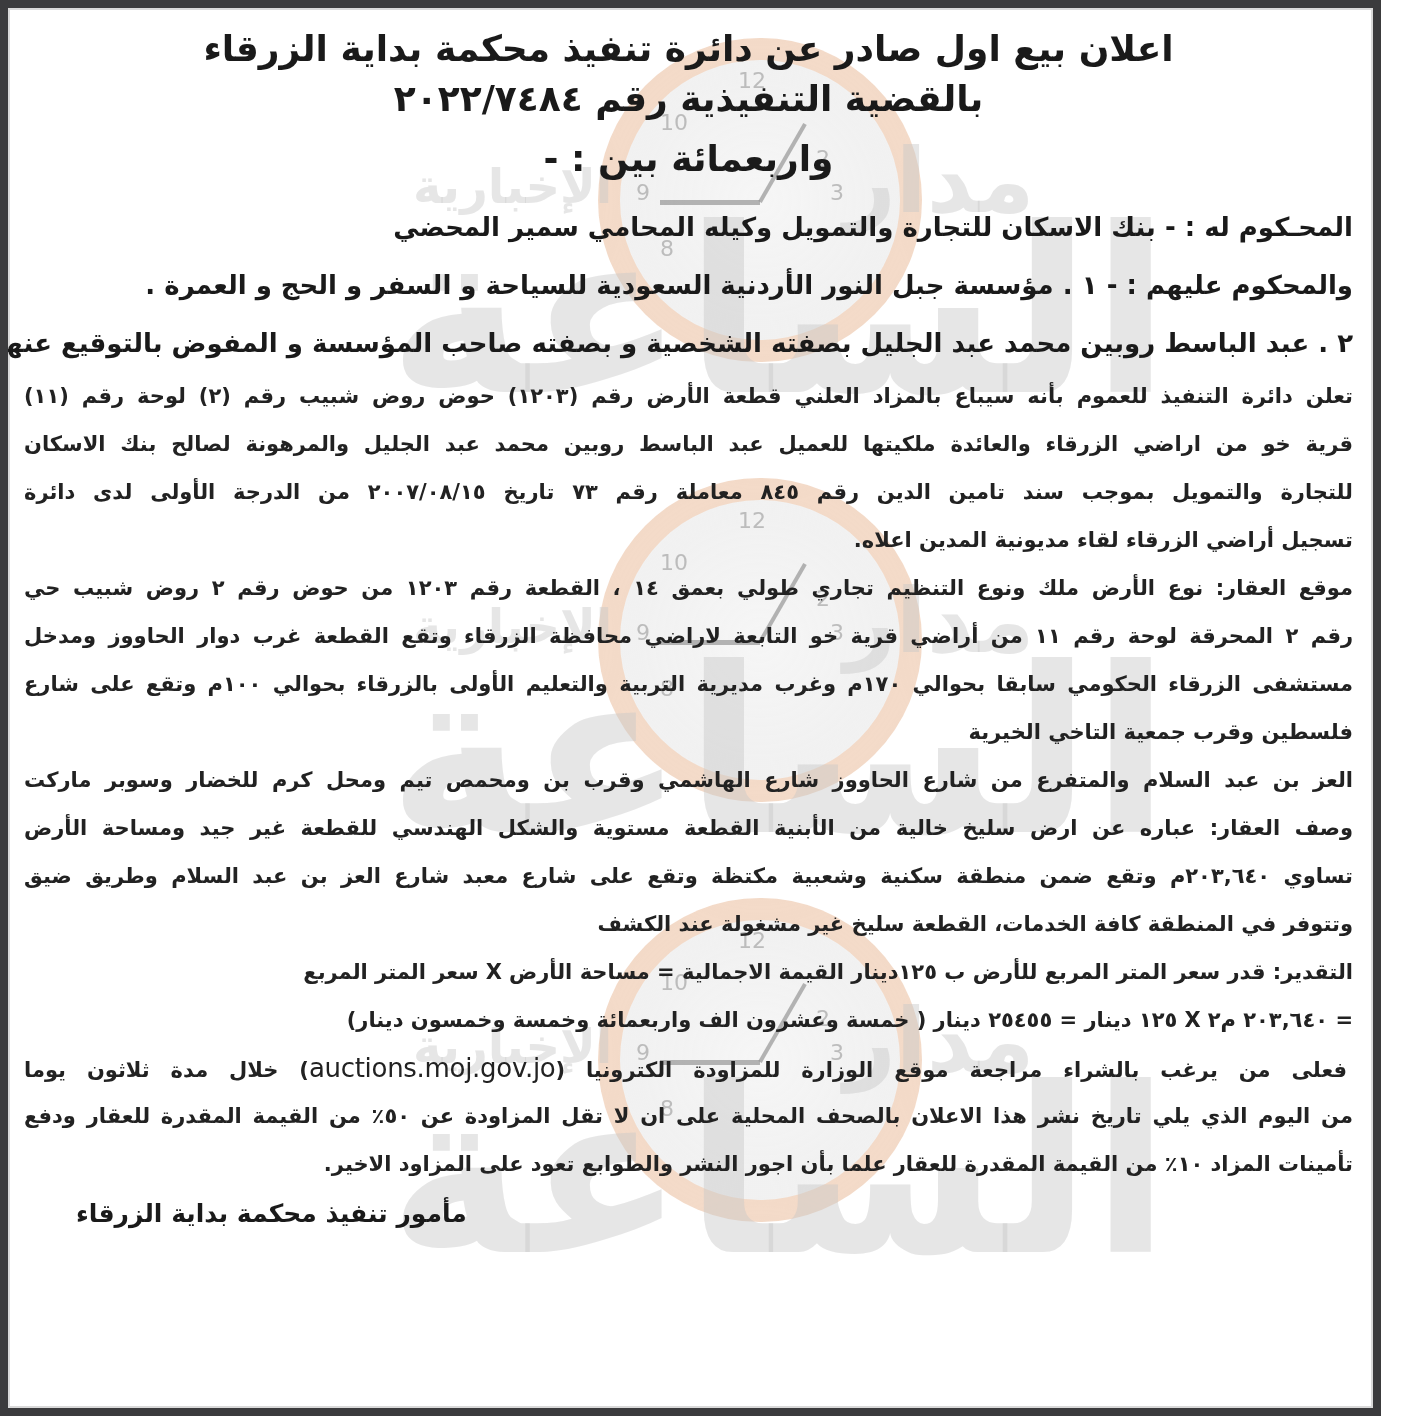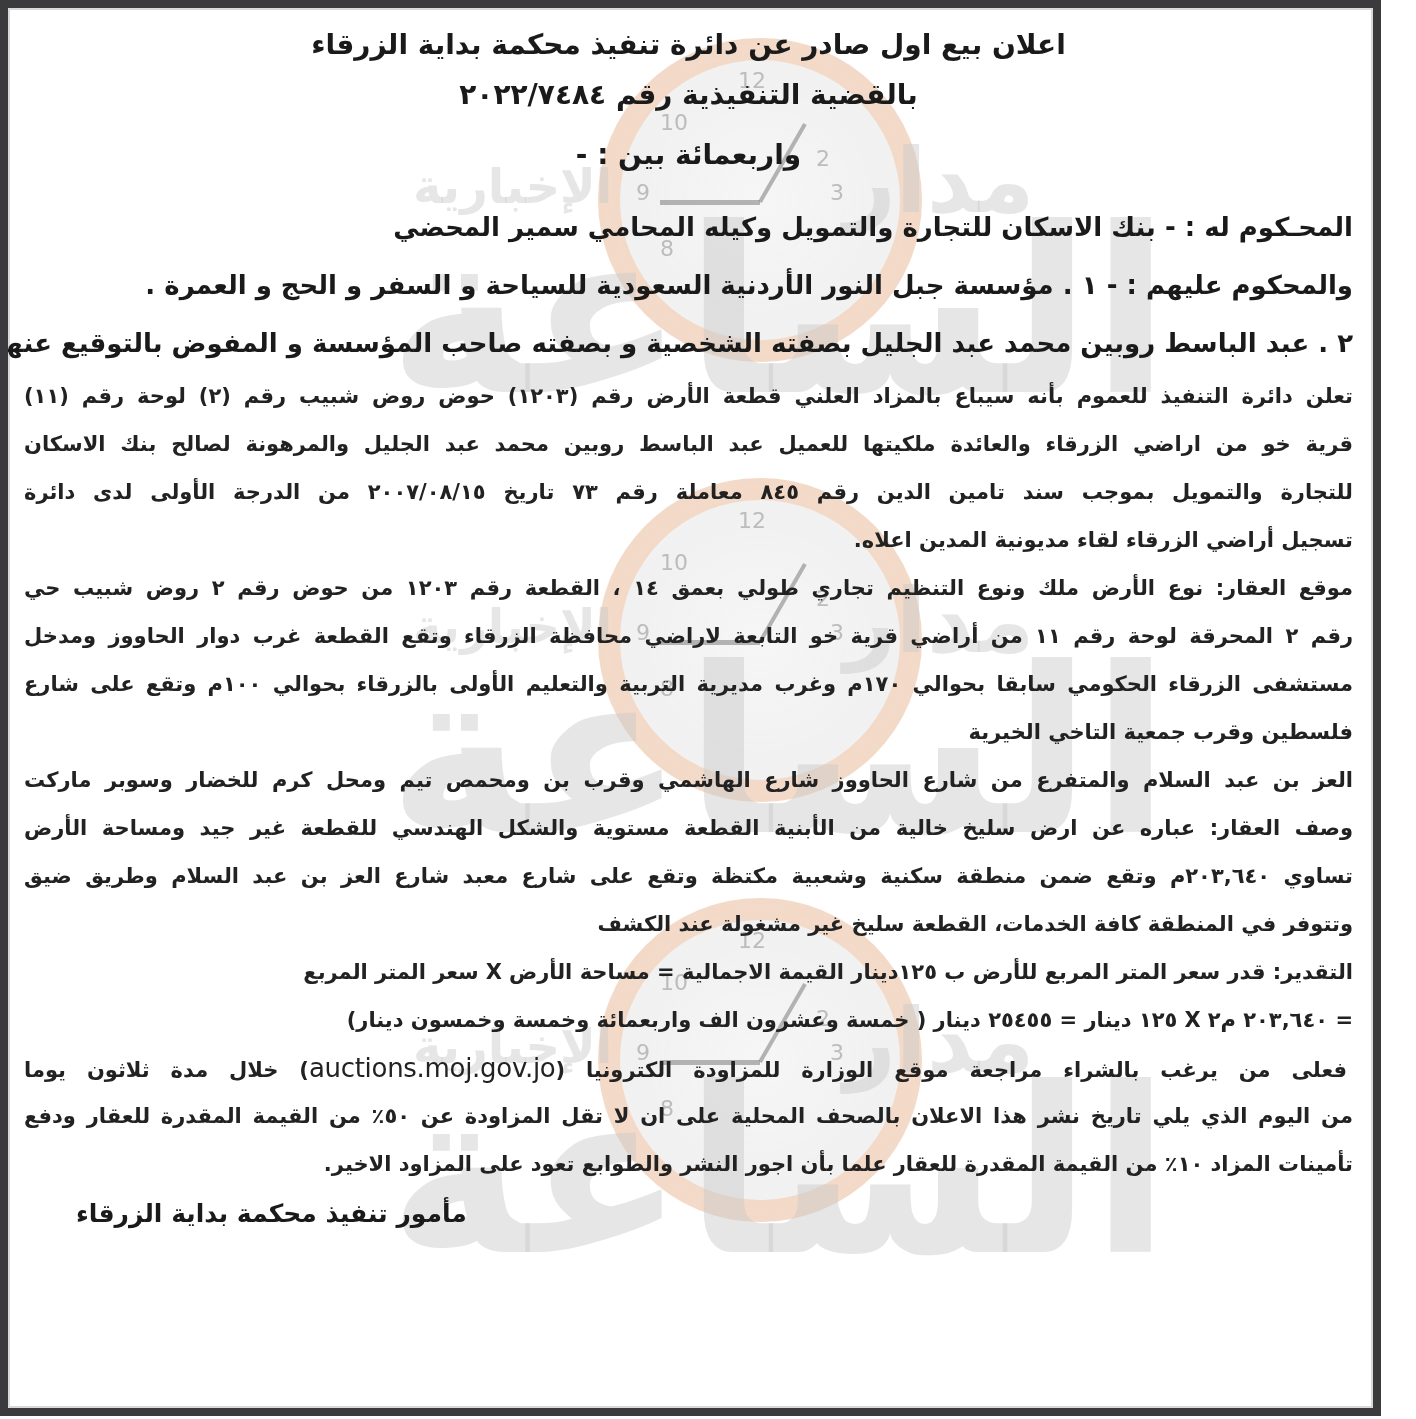--- a/index.html
+++ b/index.html
@@ -71,21 +71,21 @@
 
     .content {
       position: relative;
       z-index: 1;
       padding: 0 20px 0 16px;
     }
     .title-line {
       text-align: center;
       font-family: "DejaVu Sans", sans-serif;
       font-weight: bold;
-      font-size: 28px;
+      font-size: 36px;
       color: #1a1a1a;
       margin: 0;
       letter-spacing: -0.5px;
     }
     .t1 { padding-top: 20px; height: 50px; }
     .t2 { height: 60px; }
     .t3 { height: 60px; }
     .party {
       text-align: right;
       font-family: "DejaVu Sans", sans-serif;

